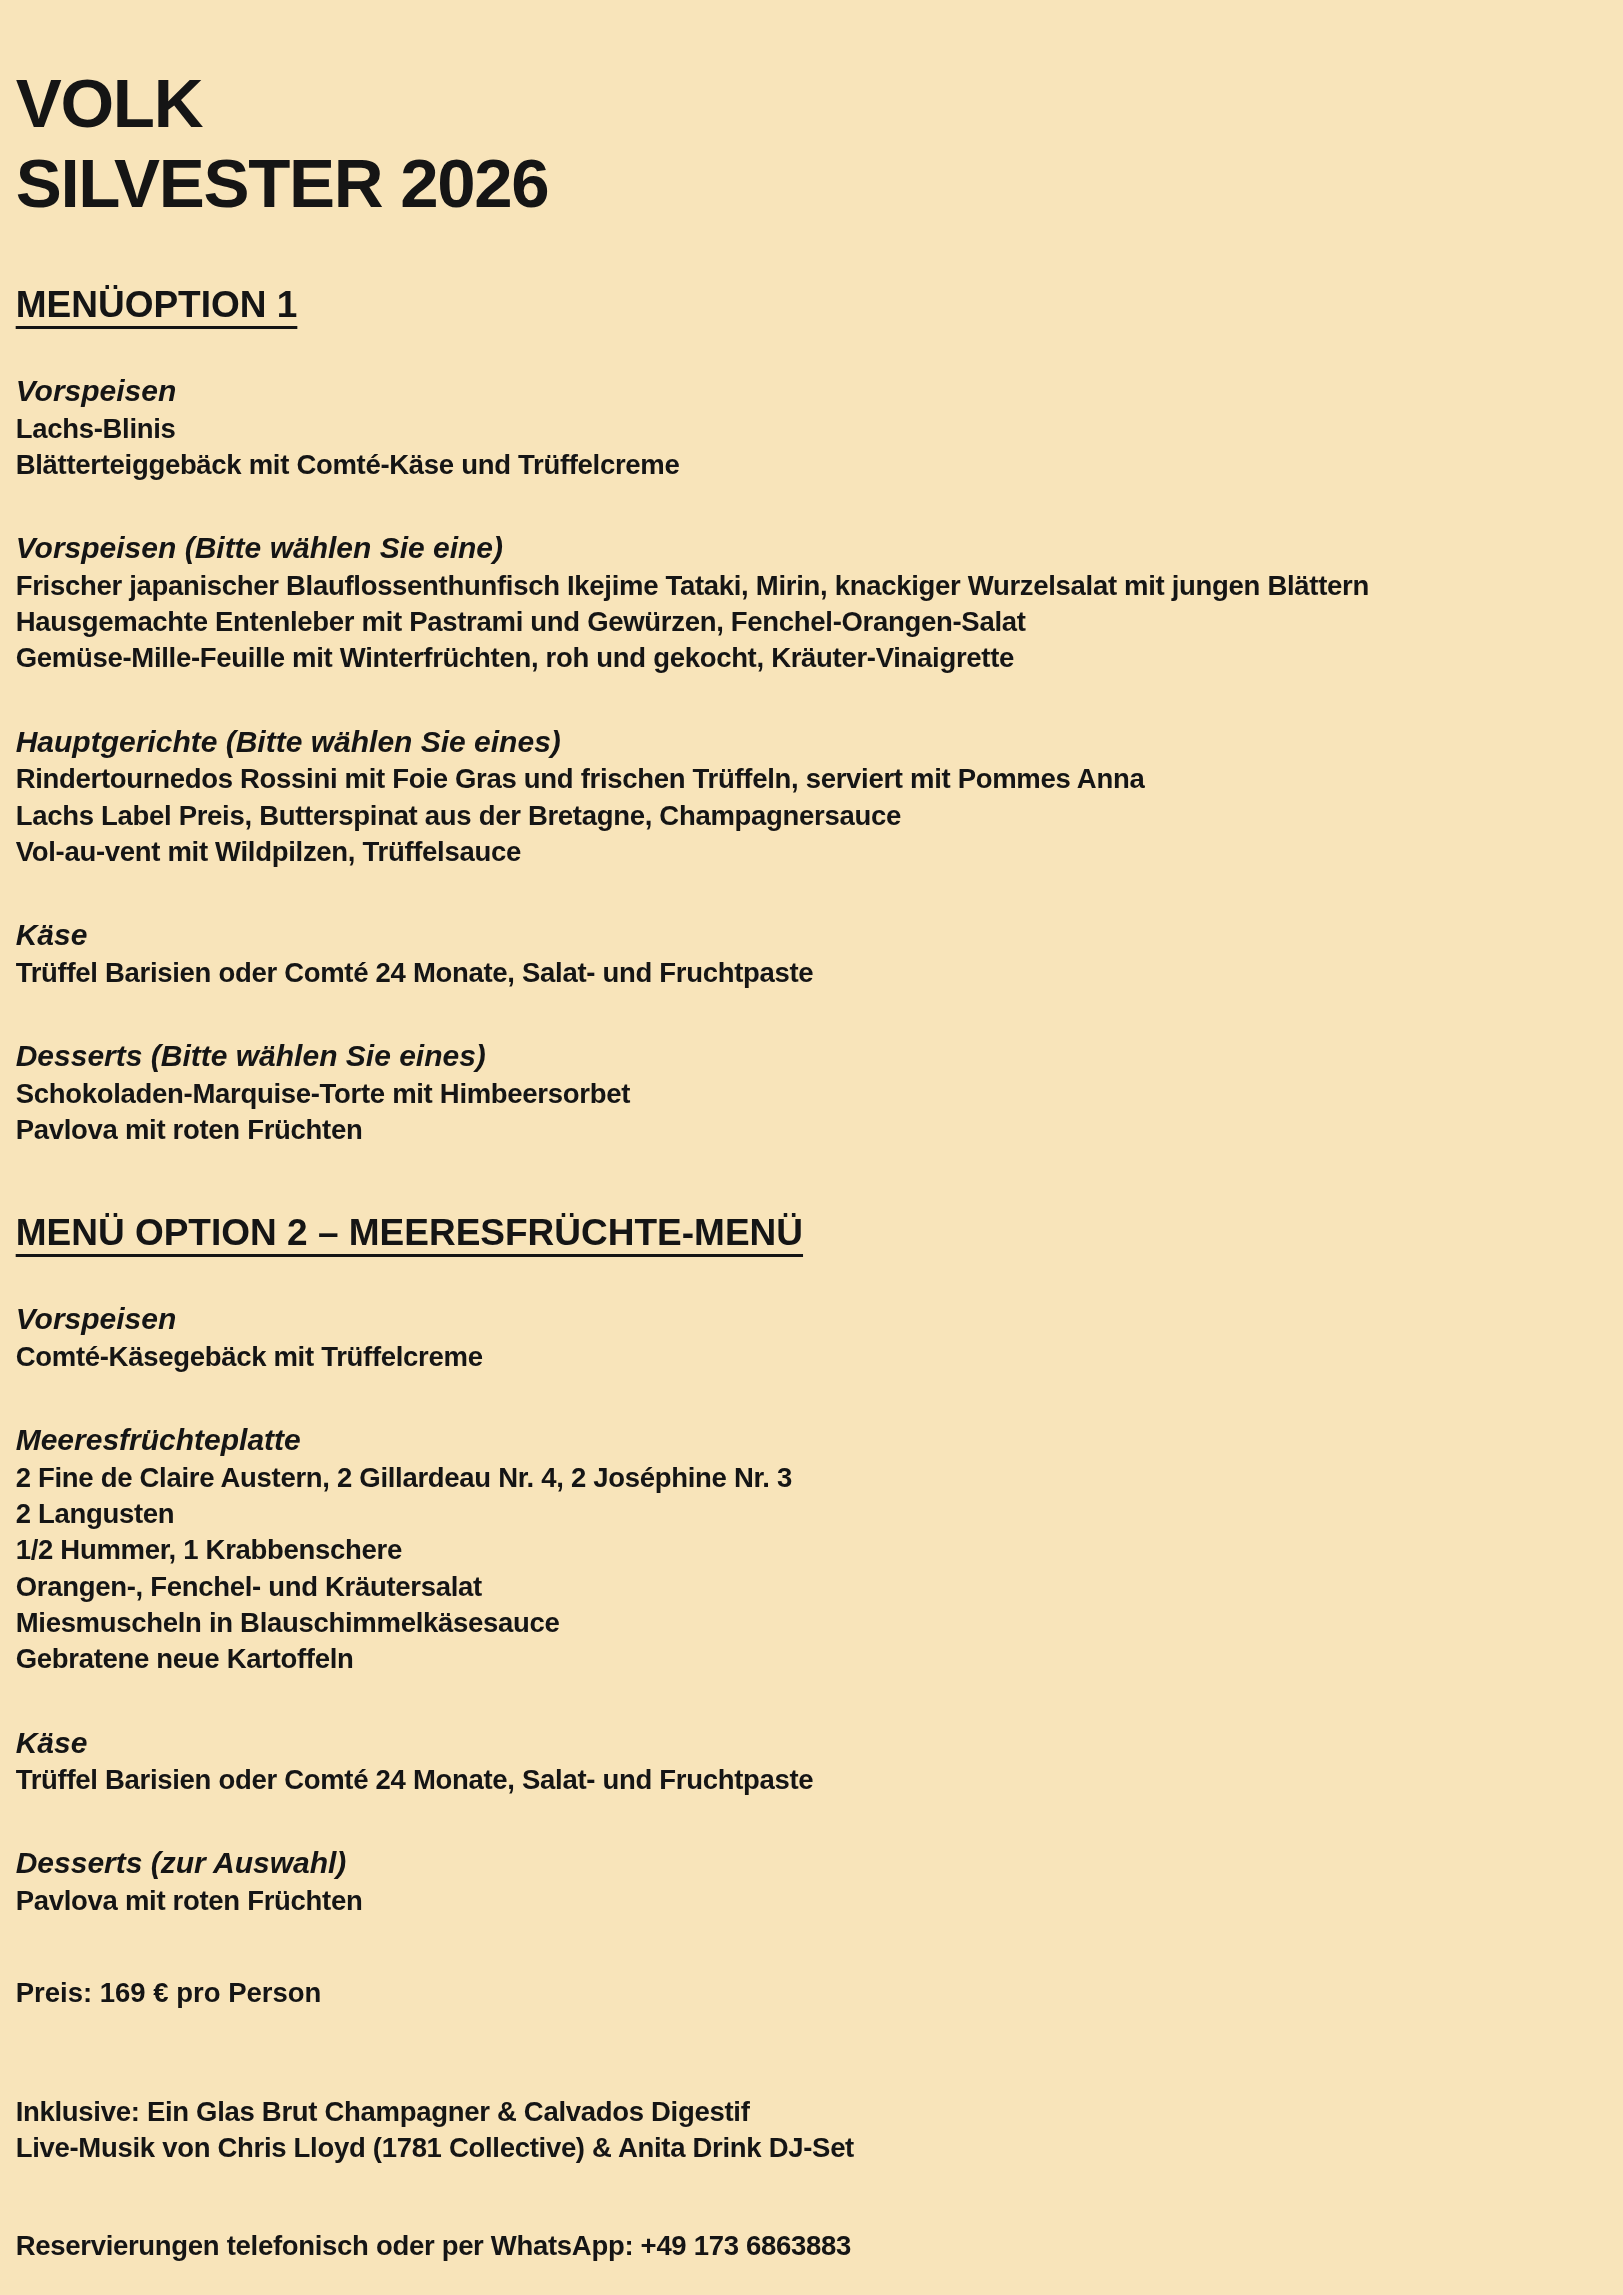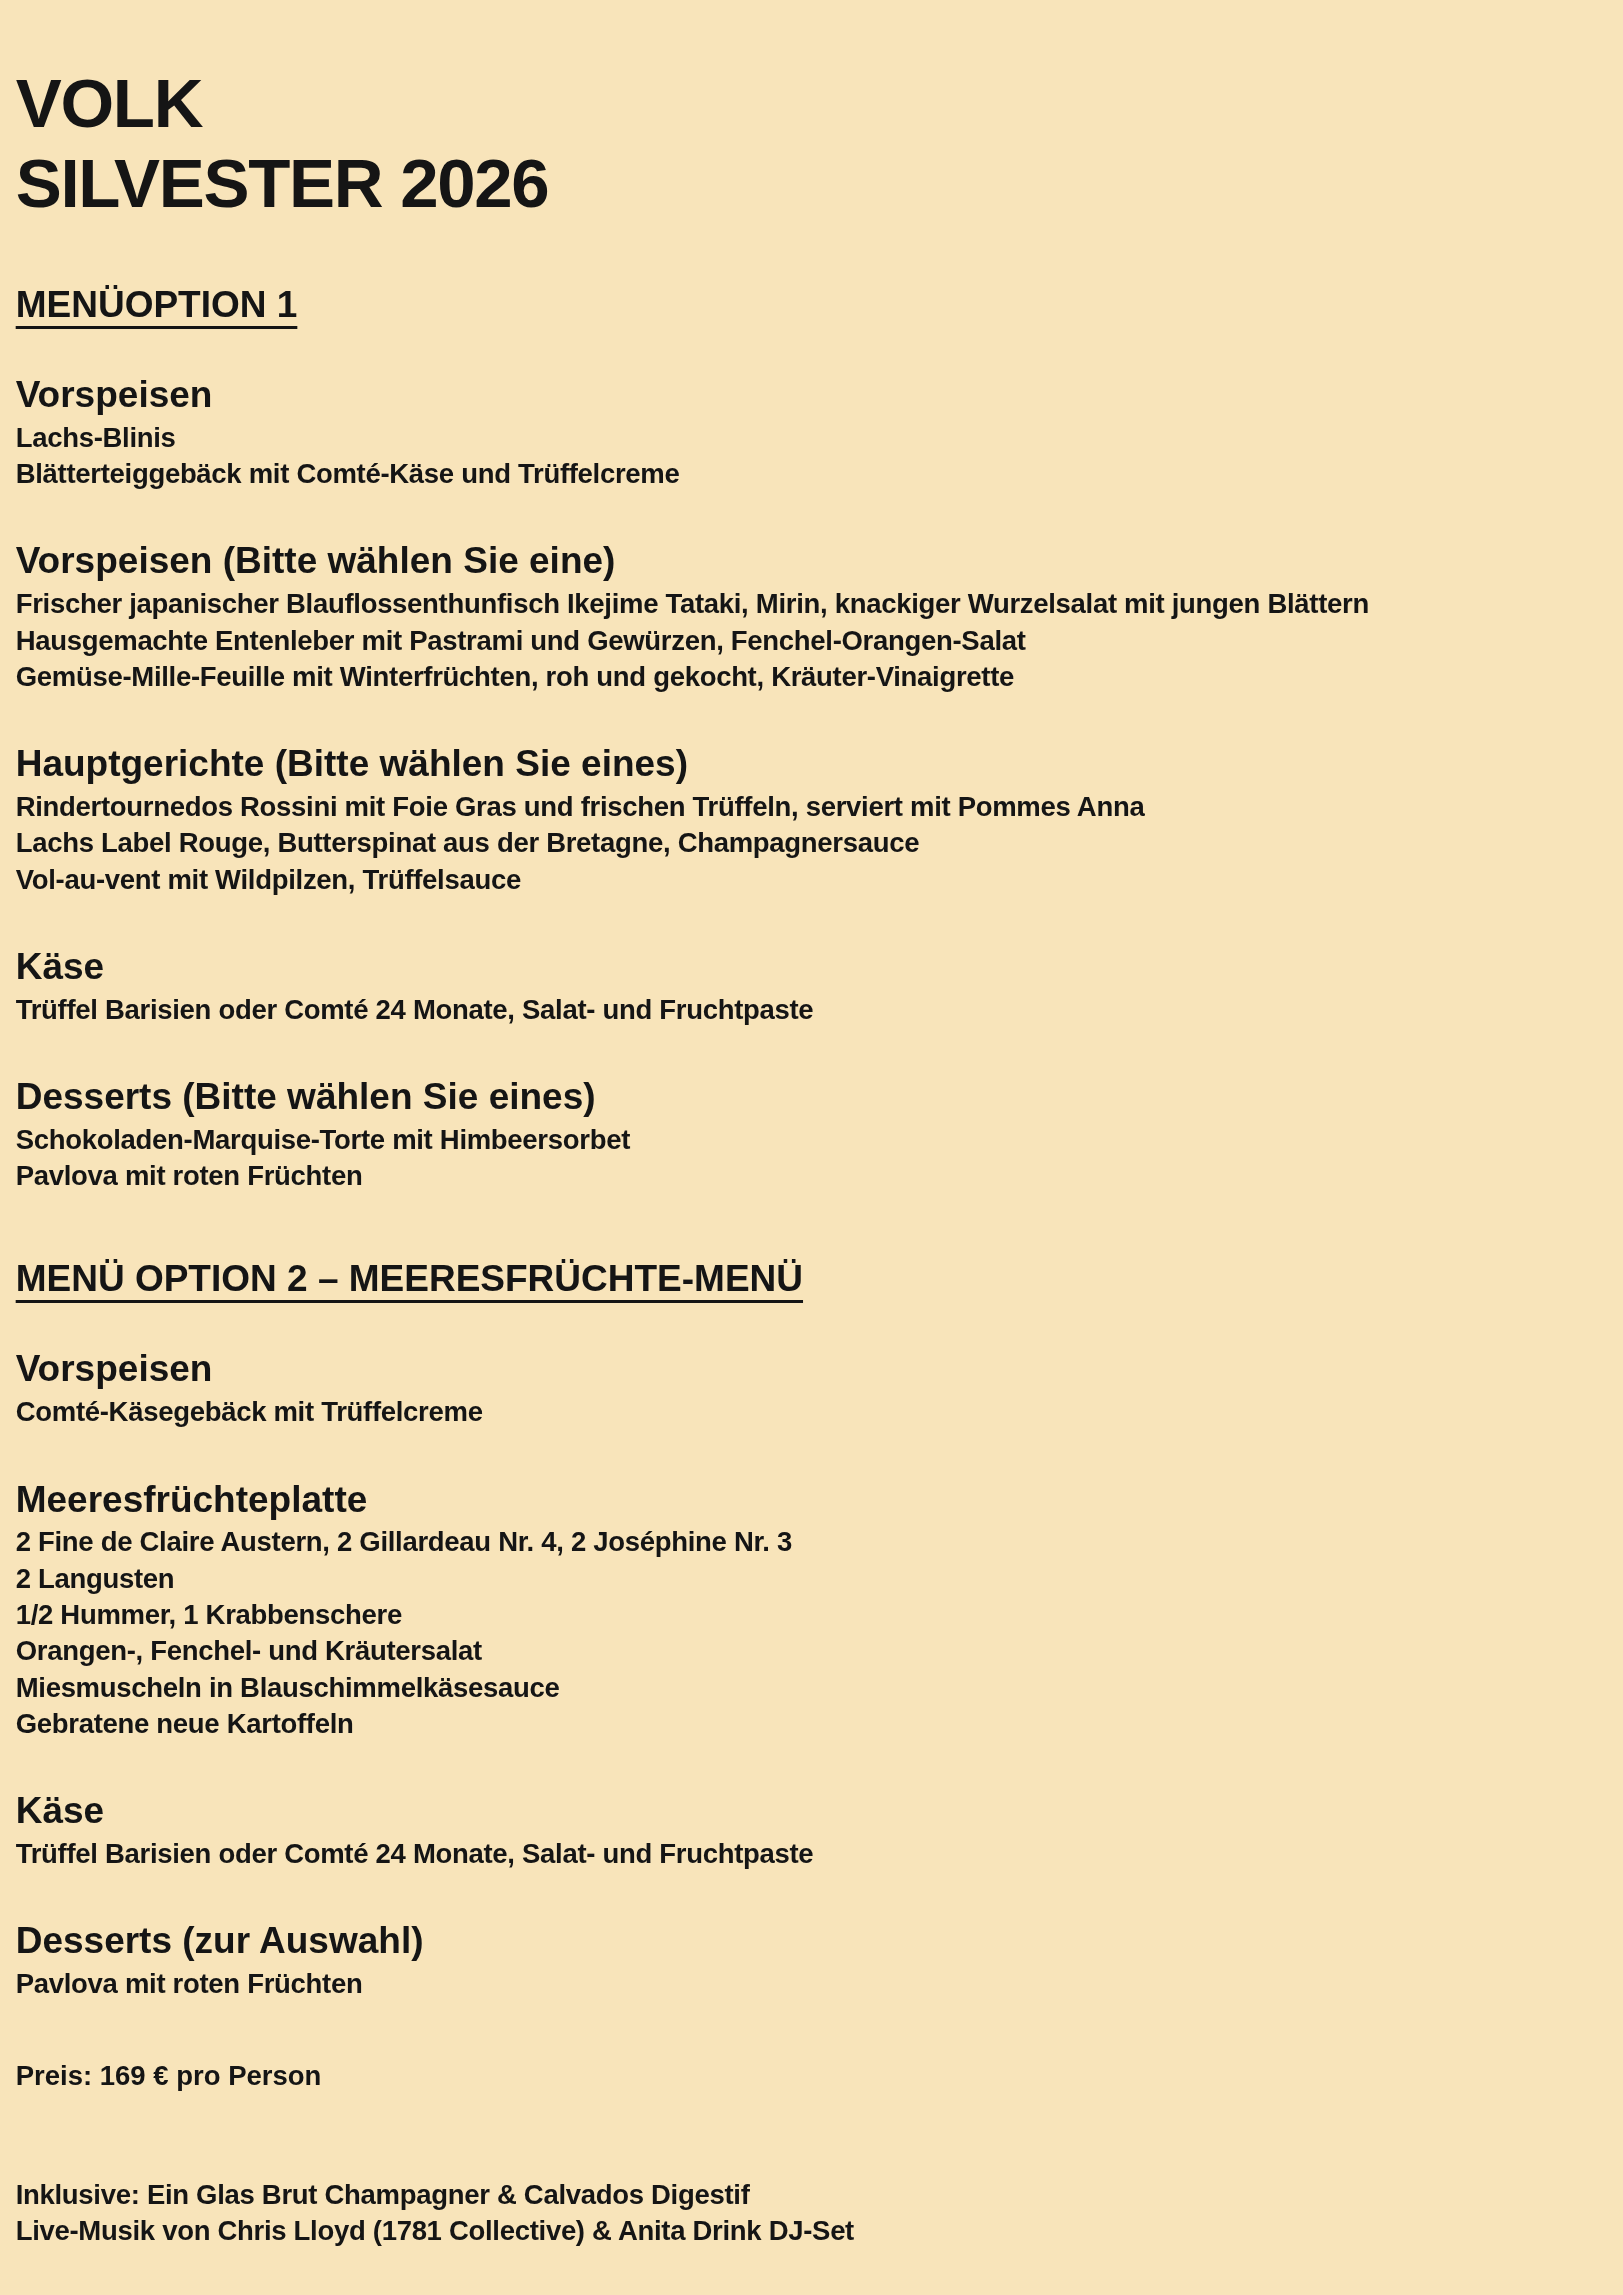--- a/index.html
+++ b/index.html
@@ -29,21 +29,22 @@
     margin-top: 60px;
     font-size: 37px;
     letter-spacing: 0px;
     text-decoration: underline;
     text-decoration-thickness: 3.3px;
     text-underline-offset: 9.2px;
   }
   .menu-heading.mt-lg { margin-top: 64px; }
   .section { margin-top: 45px; }
   .label {
-    font-size: 37px;
+    font-size: 30px;
+    font-style: italic;
     line-height: 1.32;
     white-space: nowrap;
   }
   .item {
     font-size: 27.5px;
     line-height: 1.32;
     letter-spacing: -0.3px;
     white-space: nowrap;
   }
   .price-line { margin-top: 56px; font-size: 27.5px; line-height: 1.32; }
@@ -74,21 +75,21 @@
     <div class="section">
       <div class="label">Vorspeisen (Bitte wählen Sie eine)</div>
       <div class="item">Frischer japanischer Blauflossenthunfisch Ikejime Tataki, Mirin, knackiger Wurzelsalat mit jungen Blättern</div>
       <div class="item">Hausgemachte Entenleber mit Pastrami und Gewürzen, Fenchel-Orangen-Salat</div>
       <div class="item">Gemüse-Mille-Feuille mit Winterfrüchten, roh und gekocht, Kräuter-Vinaigrette</div>
     </div>
 
     <div class="section">
       <div class="label">Hauptgerichte (Bitte wählen Sie eines)</div>
       <div class="item">Rindertournedos Rossini mit Foie Gras und frischen Trüffeln, serviert mit Pommes Anna</div>
-      <div class="item">Lachs Label Rouge, Butterspinat aus der Bretagne, Champagnersauce</div>
+      <div class="item">Lachs Label Preis, Butterspinat aus der Bretagne, Champagnersauce</div>
       <div class="item">Vol-au-vent mit Wildpilzen, Trüffelsauce</div>
     </div>
 
     <div class="section">
       <div class="label">Käse</div>
       <div class="item">Trüffel Barisien oder Comté 24 Monate, Salat- und Fruchtpaste</div>
     </div>
 
     <div class="section">
       <div class="label">Desserts (Bitte wählen Sie eines)</div>

